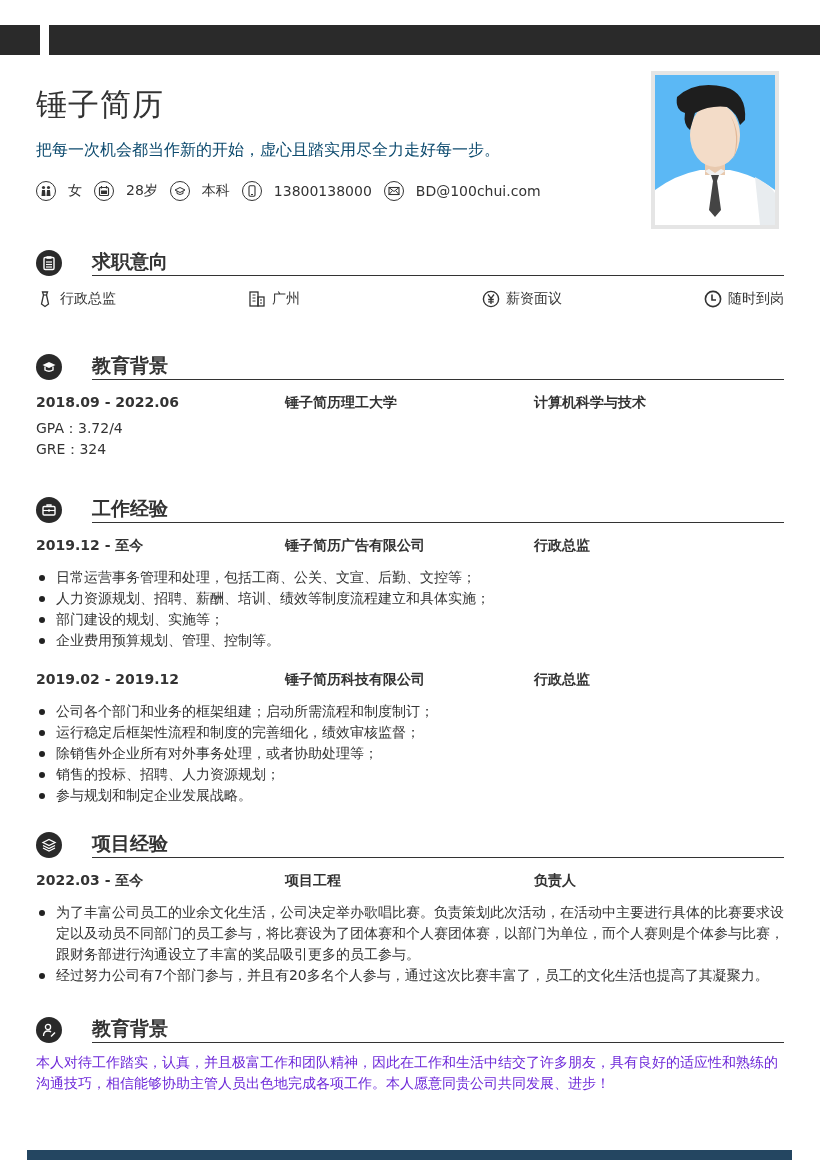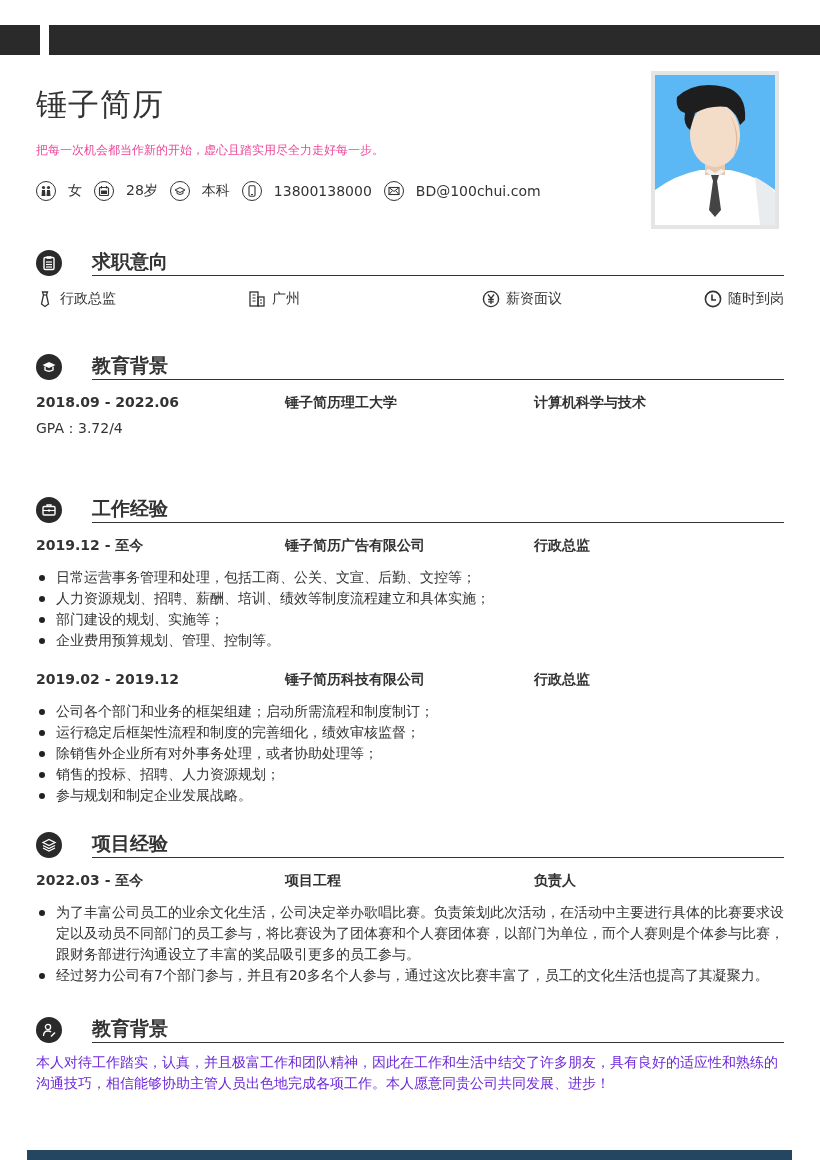--- a/index.html
+++ b/index.html
@@ -4,21 +4,21 @@
 <style>
   * { margin: 0; padding: 0; box-sizing: border-box; }
   html, body { width: 820px; height: 1160px; background: #ffffff; overflow: hidden; }
   body { position: relative; font-family: "DejaVu Sans", "Liberation Sans", sans-serif; color: #333333; }
 
   .topbar-left { position: absolute; left: 0; top: 25px; width: 40px; height: 30px; background: #2a2a2a; }
   .topbar-right { position: absolute; left: 49px; top: 25px; width: 771px; height: 30px; background: #2a2a2a; }
   .footer-bar { position: absolute; left: 27px; top: 1150px; width: 765px; height: 10px; background: #244661; }
 
   .name { position: absolute; left: 36px; top: 84px; font-size: 31px; color: #333; letter-spacing: 1px; line-height: 40px; }
-  .motto { position: absolute; left: 36px; top: 140px; font-size: 12px; color: #ec4899; line-height: 20px; }
+  .motto { position: absolute; left: 36px; top: 140px; font-size: 16px; color: #0c4a6e; line-height: 20px; }
 
   .info-row { position: absolute; left: 36px; top: 181px; display: flex; align-items: center; font-size: 14px; color: #333; }
   .info-item { display: flex; align-items: center; margin-right: 12px; }
   .info-icon { width: 20px; height: 20px; border: 1px solid #333; border-radius: 50%; display: inline-flex; align-items: center; justify-content: center; margin-right: 12px; }
   .info-icon svg { width: 12px; height: 12px; }
 
   .photo { position: absolute; left: 651px; top: 71px; width: 128px; height: 158px; background: #e5e5e5; padding: 4px; }
   .photo-inner { width: 120px; height: 150px; background: #5bb8f5; overflow: hidden; position: relative; }
 
   .section { position: absolute; left: 36px; width: 748px; }
@@ -181,20 +181,21 @@
     </span>
     <span class="section-title">教育背景</span>
   </div>
   <div class="entry-head">
     <span class="c1">2018.09 - 2022.06</span>
     <span class="c2">锤子简历理工大学</span>
     <span class="c3">计算机科学与技术</span>
   </div>
   <div class="edu-details">
     <div class="plain-line">GPA：3.72/4</div>
+    <div class="plain-line">GRE：324</div>
   </div>
 </div>
 
 <div class="section" style="top:493px;">
   <div class="section-head">
     <span class="section-icon">
       <svg viewBox="0 0 16 16">
           <rect x="2" y="4.5" width="12" height="8.5" rx="1.2" fill="none" stroke="#fff" stroke-width="1.4"></rect>
           <path d="M6 4.5 L6 3 L10 3 L10 4.5" fill="none" stroke="#fff" stroke-width="1.3"></path>
           <line x1="2" y1="8.5" x2="14" y2="8.5" stroke="#fff" stroke-width="1.1"></line>

